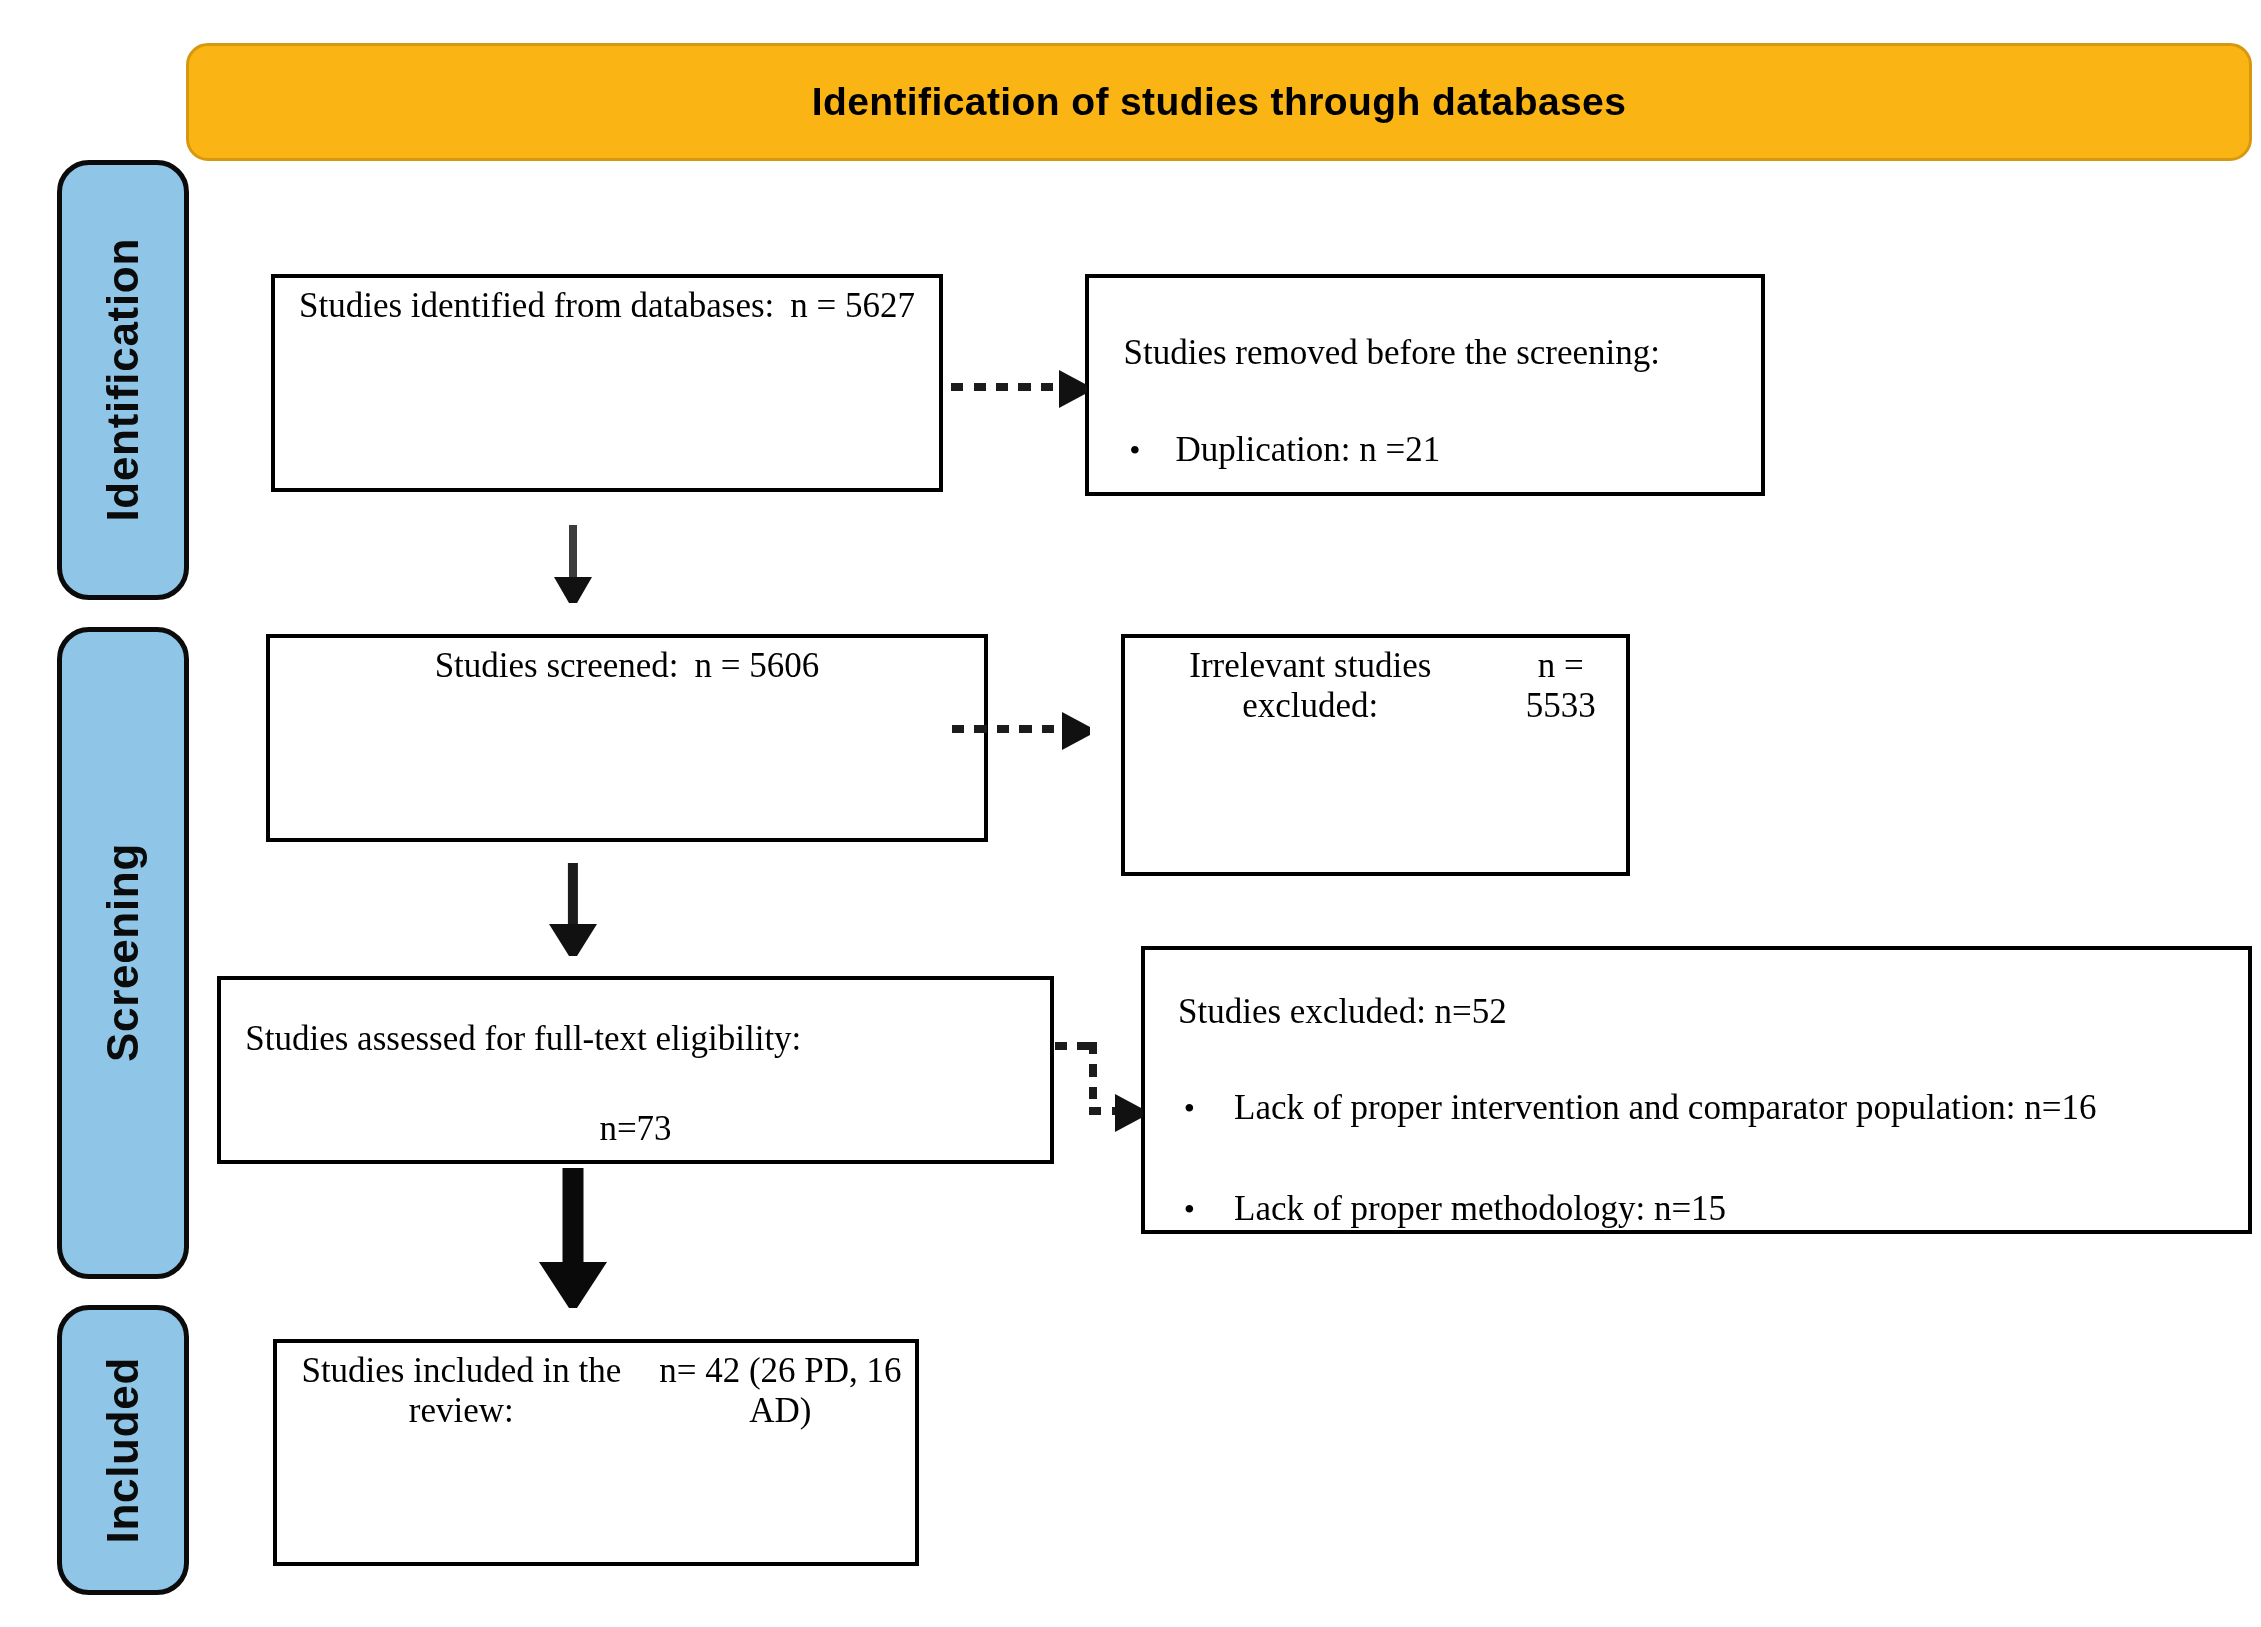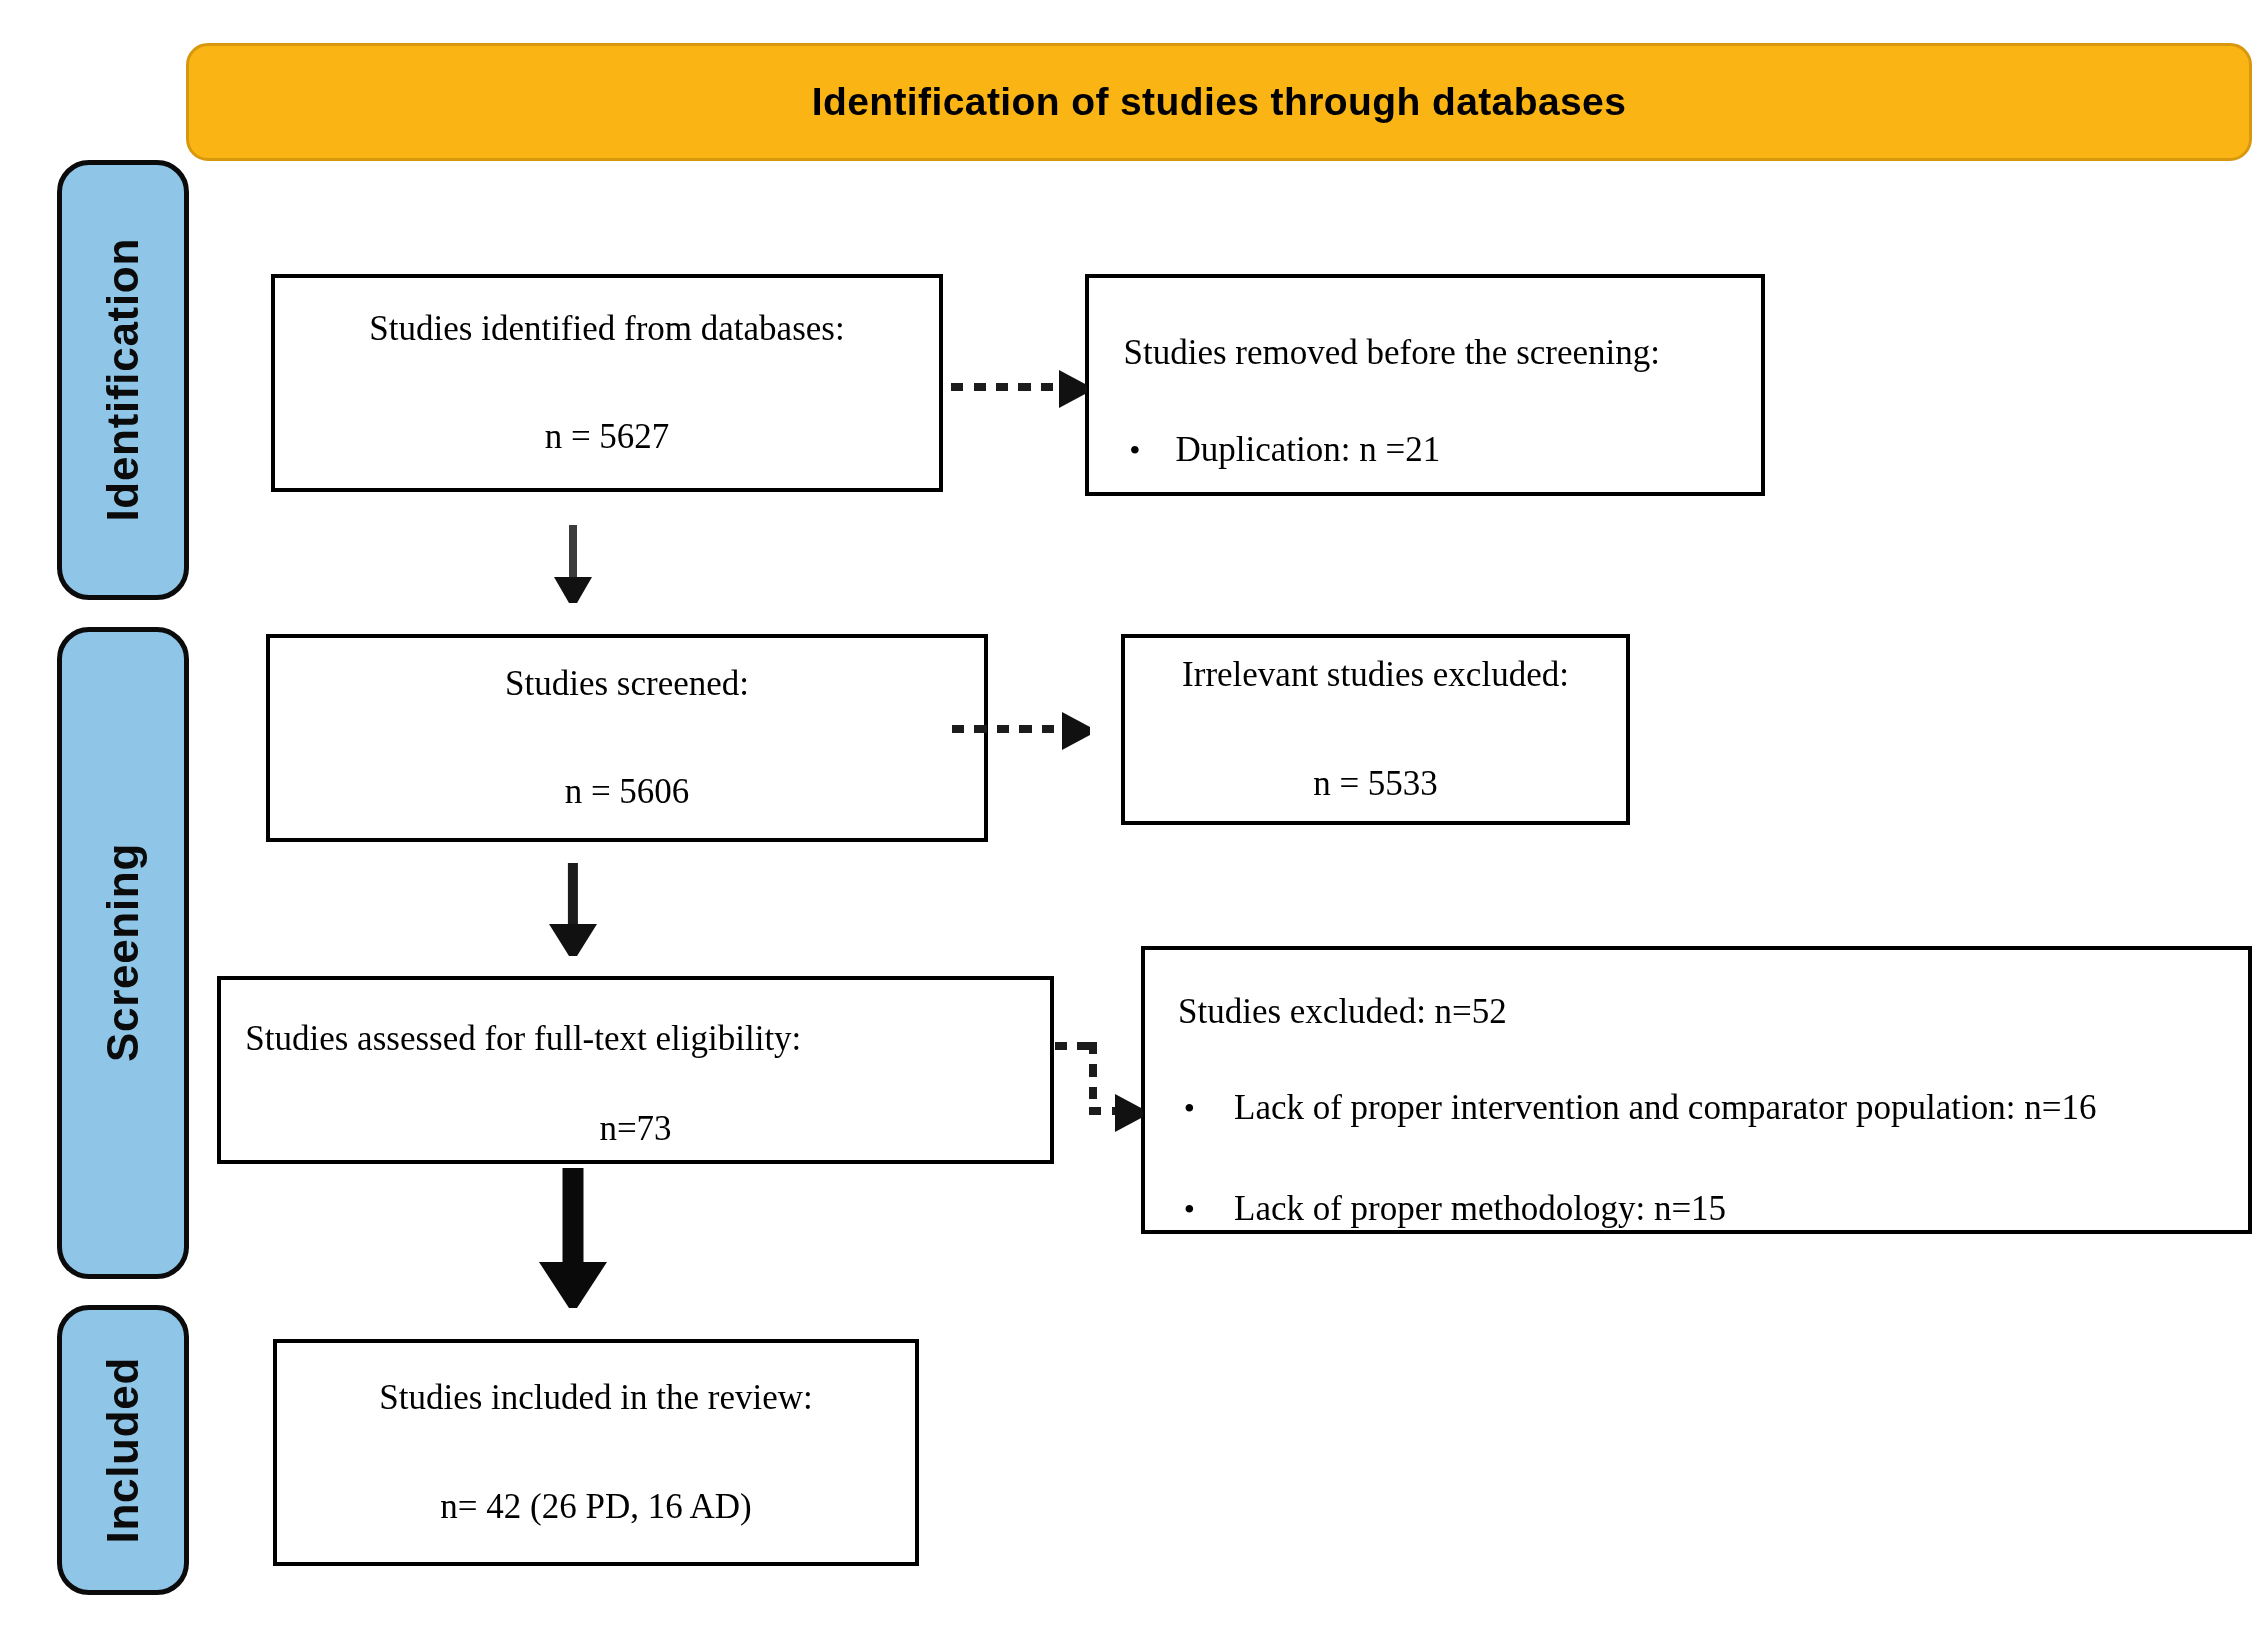--- a/index.html
+++ b/index.html
@@ -49,31 +49,31 @@
 
   
   .fbox {
     position: absolute;
     background: #fff;
     border: 4.4px solid #000;
     font-size: 35px;
     line-height: 1.15;
   }
   .fbox.center {
-    display: flex; flex-direction: column;
-    align-items: center; justify-content: center;
+    display: flex; flex-direction: row;
+    justify-content: center;
     text-align: center;
   }
   .fbox .gap { height: 60px; }
   .fbox.leftalign { display: block; }
 
   #box-identified { left: 263px;  top: 266px;  width: 672px;  height: 218px; }
   #box-removed    { left: 1077px; top: 266px;  width: 680px;  height: 222px; padding: 51px 25.4px 0 30.5px; }
   #box-screened   { left: 258px;  top: 626px;  width: 722px;  height: 208px; }
-  #box-irrelevant { left: 1113px; top: 626px;  width: 509px;  height: 191px; }
+  #box-irrelevant { left: 1113px; top: 626px;  width: 509px;  height: 242px; }
   #box-assessed   { left: 209px;  top: 956px; width: 837px; height: 188px; padding-top: 35px; margin-top: 12px; }
   #box-excluded   { left: 1133px; top: 938px; width: 1111px; height: 288px; padding: 38px 22px 0 29px; }
   #box-included   { left: 265px;  top: 1331px; width: 646px;  height: 227px; }
 
   #box-assessed .title { padding-left: 20.3px; }
   #box-assessed .count { text-align: center; margin-top: 42px; }
 
   .bullet-line {
     display: flex; align-items: baseline;
     margin-top: 45px;

